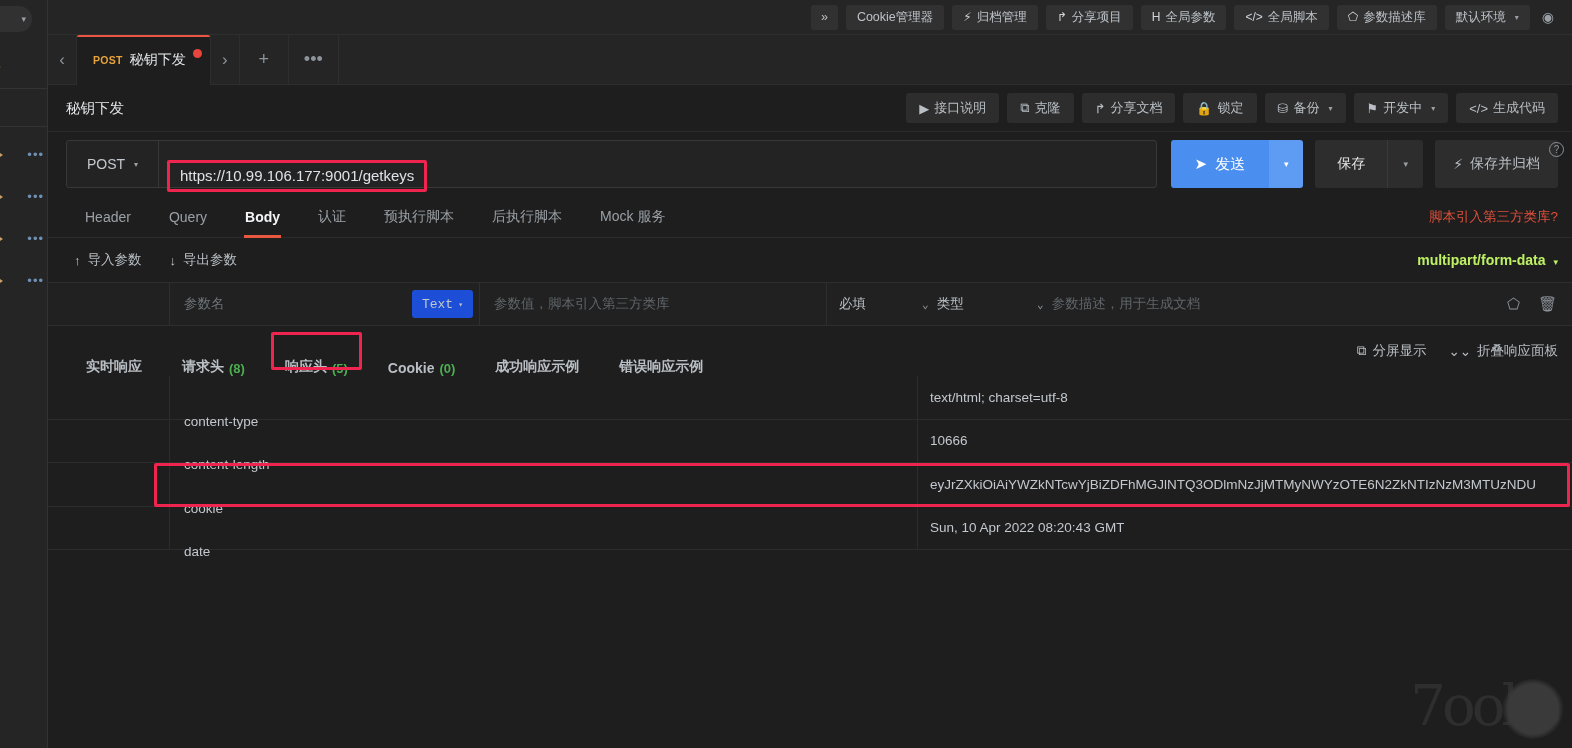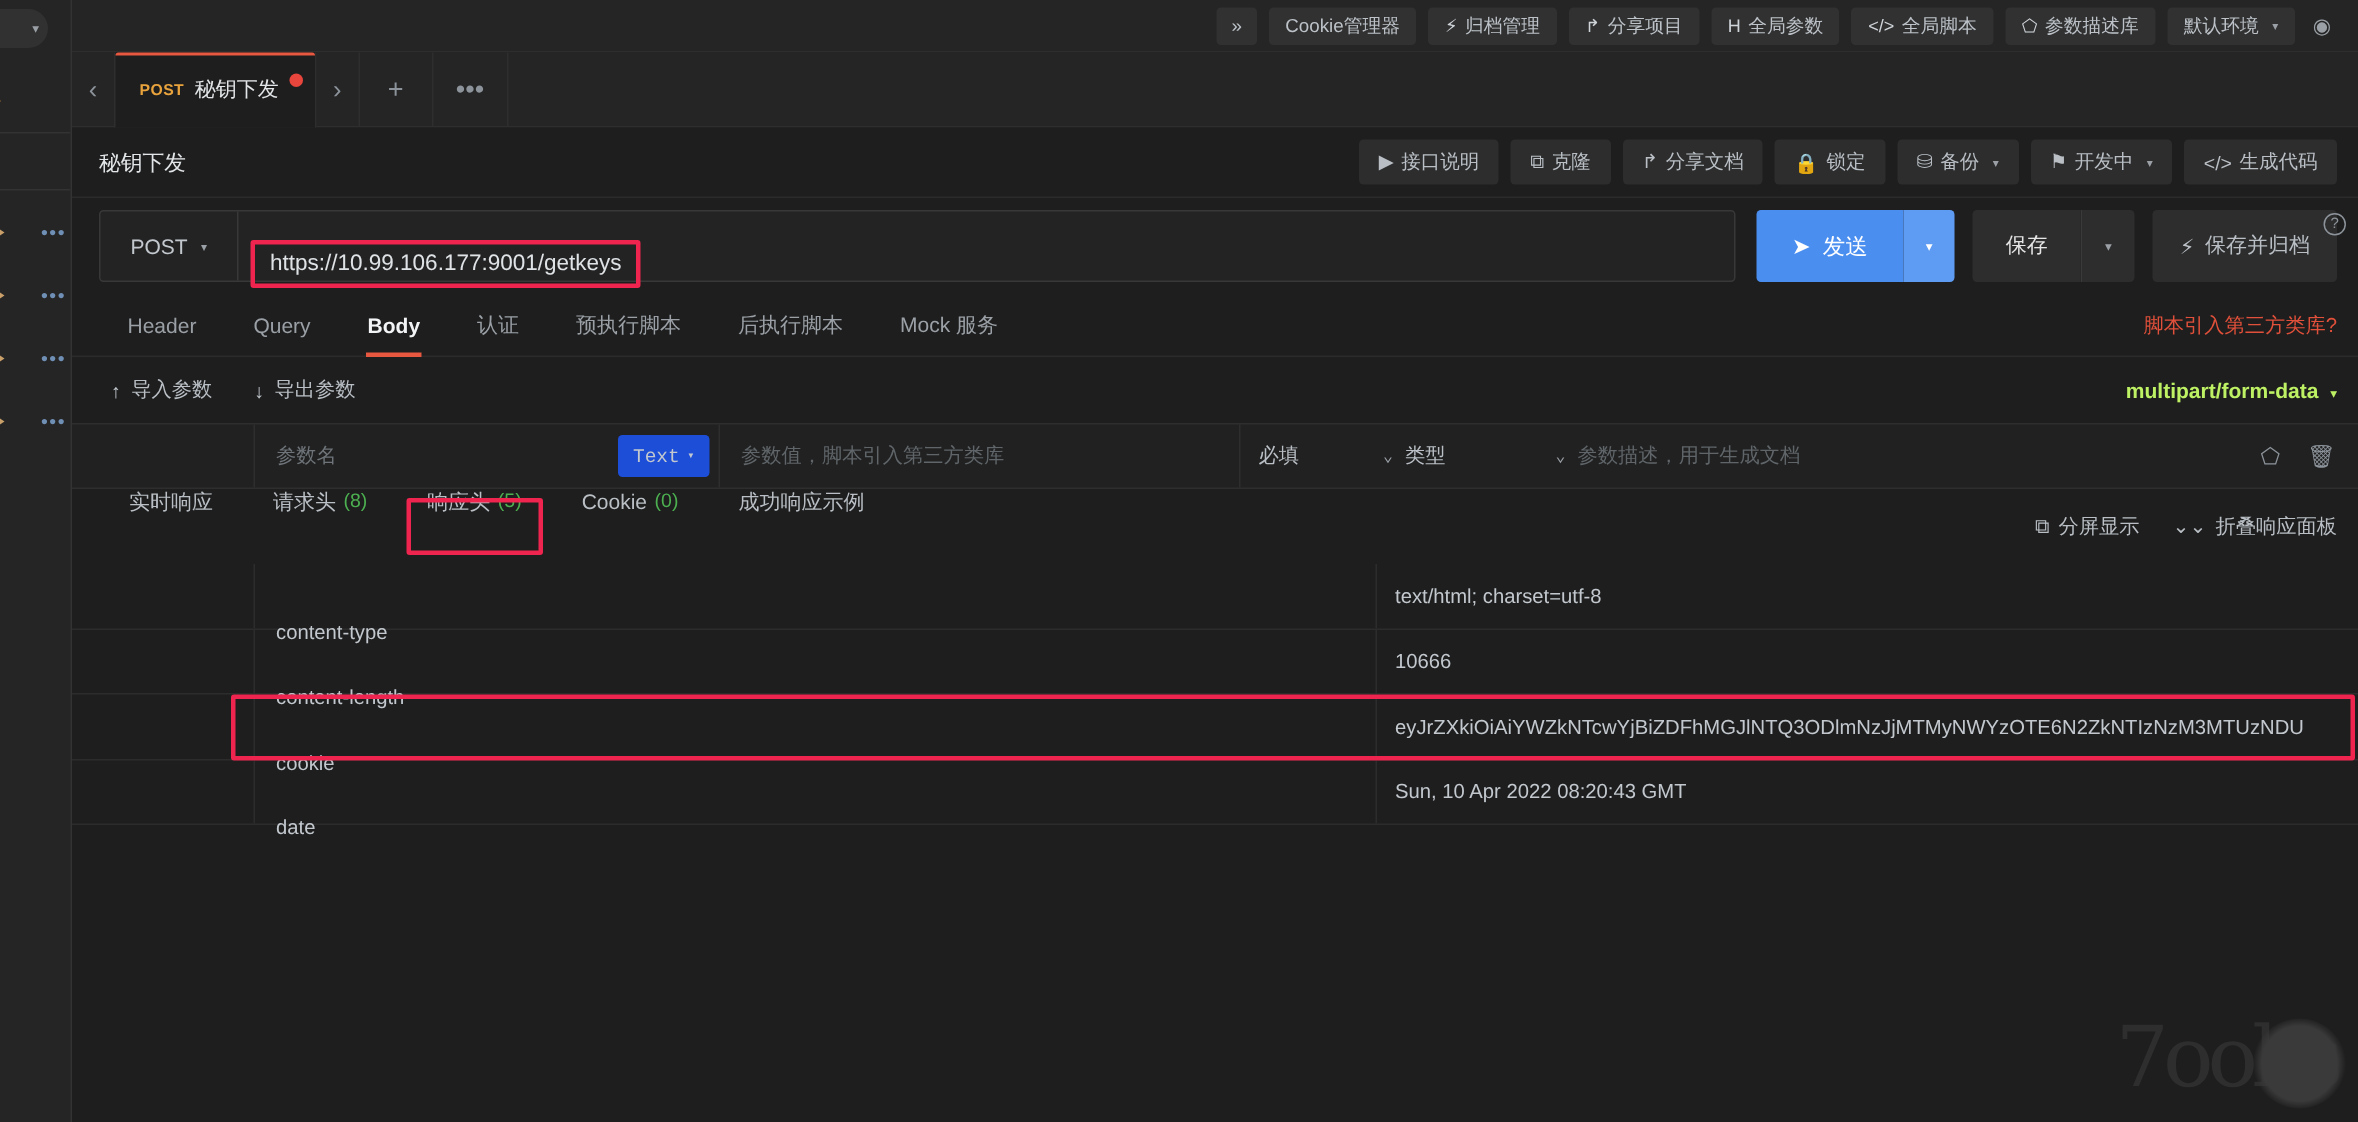--- a/index.html
+++ b/index.html
@@ -204,22 +204,22 @@
   .pc-type { flex: 0 0 115px; width: 115px; color: #b9bfc5; font-size: 13.5px; border-right: none; }
   .pc-desc { flex: 1 1 auto; border-right: none; }
   .pc-desc .ph { color: #5f6569; font-size: 13.5px; }
   .pc-icons { flex: 0 0 80px; width: 80px; justify-content: center; gap: 18px; border-right: none; color: #8c939a; font-size: 15px; }
 
   
   .resptabs {
     height: 50px; flex: 0 0 50px; display: flex; align-items: center;
     padding: 0 14px 0 18px; background: #1e1e1e;
   }
-  .st { position: relative; height: 50px; display: flex; align-items: flex-start; padding: 0 20px;
-        font-size: 14px; color: #b9bfc5; cursor: pointer; white-space: nowrap; }
+  .st { position: relative; height: 50px; display: flex; align-items: flex-end; padding: 0 20px;
+        font-size: 14px; color: #b9bfc5; cursor: pointer; white-space: nowrap; font-weight: bold; }
   .st .cnt { color: #4caf50; margin-left: 5px; font-size: 13px; }
   .st.boxed { }
   .st.boxed .boxwrap {
     position: absolute; left: 6px; right: 6px; top: 6px; bottom: 6px;
     border: 3px solid #f0254f; border-radius: 2px; pointer-events: none;
   }
   .resptabs .spacer { flex: 1 1 auto; }
   .rtool { display: flex; align-items: center; gap: 6px; font-size: 13.5px; color: #b9bfc5; margin-left: 22px; cursor: pointer; white-space: nowrap; }
 
   
@@ -467,20 +467,23 @@
         <span class="cnt">(5)</span>
         <span class="boxwrap"></span>
       </div>
       <div class="st">
         <span>Cookie</span>
         <span class="cnt">(0)</span>
       </div>
       <div class="st">
         <span>成功响应示例</span>
       </div>
+      <div class="st">
+        <span>错误响应示例</span>
+      </div>
       <div class="spacer"></div>
       <div class="rtool">
         <span>⧉</span>
         <span>分屏显示</span>
       </div>
       <div class="rtool">
         <span>⌄⌄</span>
         <span>折叠响应面板</span>
       </div>
     </div>

